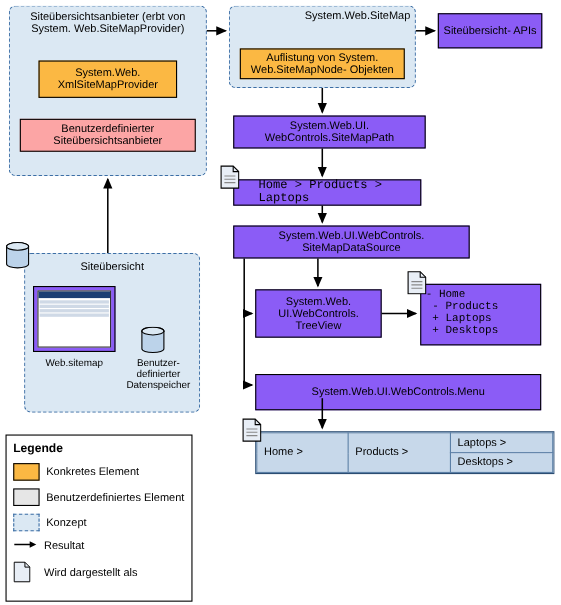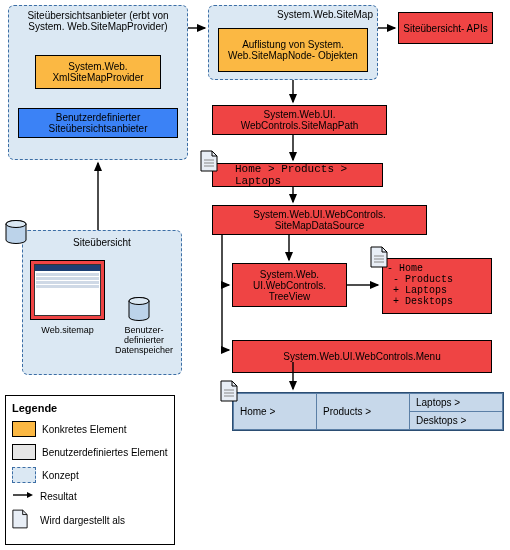--- a/index.html
+++ b/index.html
@@ -1,18 +1,18 @@
 <!DOCTYPE html>
 <html><head>
 <meta charset="utf-8">
 <style>
 body{margin:0;font-family:Verdana,Arial,sans-serif;font-size:10px;background:#fff;color:#000;position:relative;width:510px;height:550px}
 .box{position:absolute;border:1px solid #000;text-align:center;display:flex;align-items:center;justify-content:center;padding:2px;box-sizing:border-box}
-.orange{background:#ef4444}
-.gray{background:#3b82f6}
+.orange{background:#8b5cf6}
+.gray{background:#fca5a5}
 .dashed{border:1px dashed #3c6ea5;background:#dbe8f3;border-radius:6px}
 .inner{position:absolute;border:1px solid #000;background:#fbb843;text-align:center;display:flex;align-items:center;justify-content:center;padding:2px;box-sizing:border-box}
 svg.arrow{position:absolute;overflow:visible}
 .legend{position:absolute;left:5px;top:395px;width:170px;border:1px solid #000;background:#fff;padding:6px;box-sizing:border-box;font-size:10px}
 .legend h{display:block;font-weight:bold;margin-bottom:4px;font-size:11px}
 .lg-row{display:flex;align-items:center;margin:7px 0}
 .lg-sw{width:22px;height:14px;border:1px solid #000;margin-right:6px;flex-shrink:0}
 .menu-cell{border:1px solid #5b7fa6;background:#c7d8ea;padding:3px 6px;font-size:10px;text-align:left}
 .doc{position:absolute;width:18px;height:22px}
 .doc svg{width:100%;height:100%}
@@ -24,21 +24,21 @@
 
 <div class="box dashed" style="left:8px;top:5px;width:180px;height:155px">
   <div style="position:absolute;top:4px;left:4px;right:4px;text-align:center;font-size:10px">Siteübersichtsanbieter (erbt von System. Web.SiteMapProvider)</div>
 </div>
 <div class="inner" style="left:35px;top:55px;width:126px;height:34px;font-size:10px">System.Web. XmlSiteMapProvider</div>
 <div class="box gray" style="left:18px;top:108px;width:160px;height:30px;font-size:10px">Benutzerdefinierter Siteübersichtsanbieter</div>
 
 <div class="box dashed" style="left:208px;top:5px;width:170px;height:75px">
   <div style="position:absolute;top:3px;left:4px;right:4px;text-align:right;font-size:10px">System.Web.SiteMap</div>
 </div>
-<div class="inner" style="left:218px;top:28px;width:150px;height:44px;font-size:10px">Auflistung von System. Web.SiteMapNode- Objekten</div>
+<div class="inner" style="left:218px;top:44px;width:150px;height:28px;font-size:10px">Auflistung von System. Web.SiteMapNode- Objekten</div>
 <div class="box orange" style="left:398px;top:12px;width:95px;height:32px;font-size:10px">Siteübersicht- APIs</div>
 
 <div class="box dashed" style="left:22px;top:230px;width:160px;height:145px">
   <div style="position:absolute;top:6px;left:4px;right:4px;text-align:center;font-size:10px">Siteübersicht</div>
 </div>
 
 <div class="box orange" style="left:30px;top:260px;width:75px;height:60px;padding:0">
   <div style="width:90%;height:85%;background:#fff;border:1px solid #333;display:flex;flex-direction:column">
     <div style="background:#1b3e73;height:6px"></div>
     <div style="flex:1;padding:1px">

